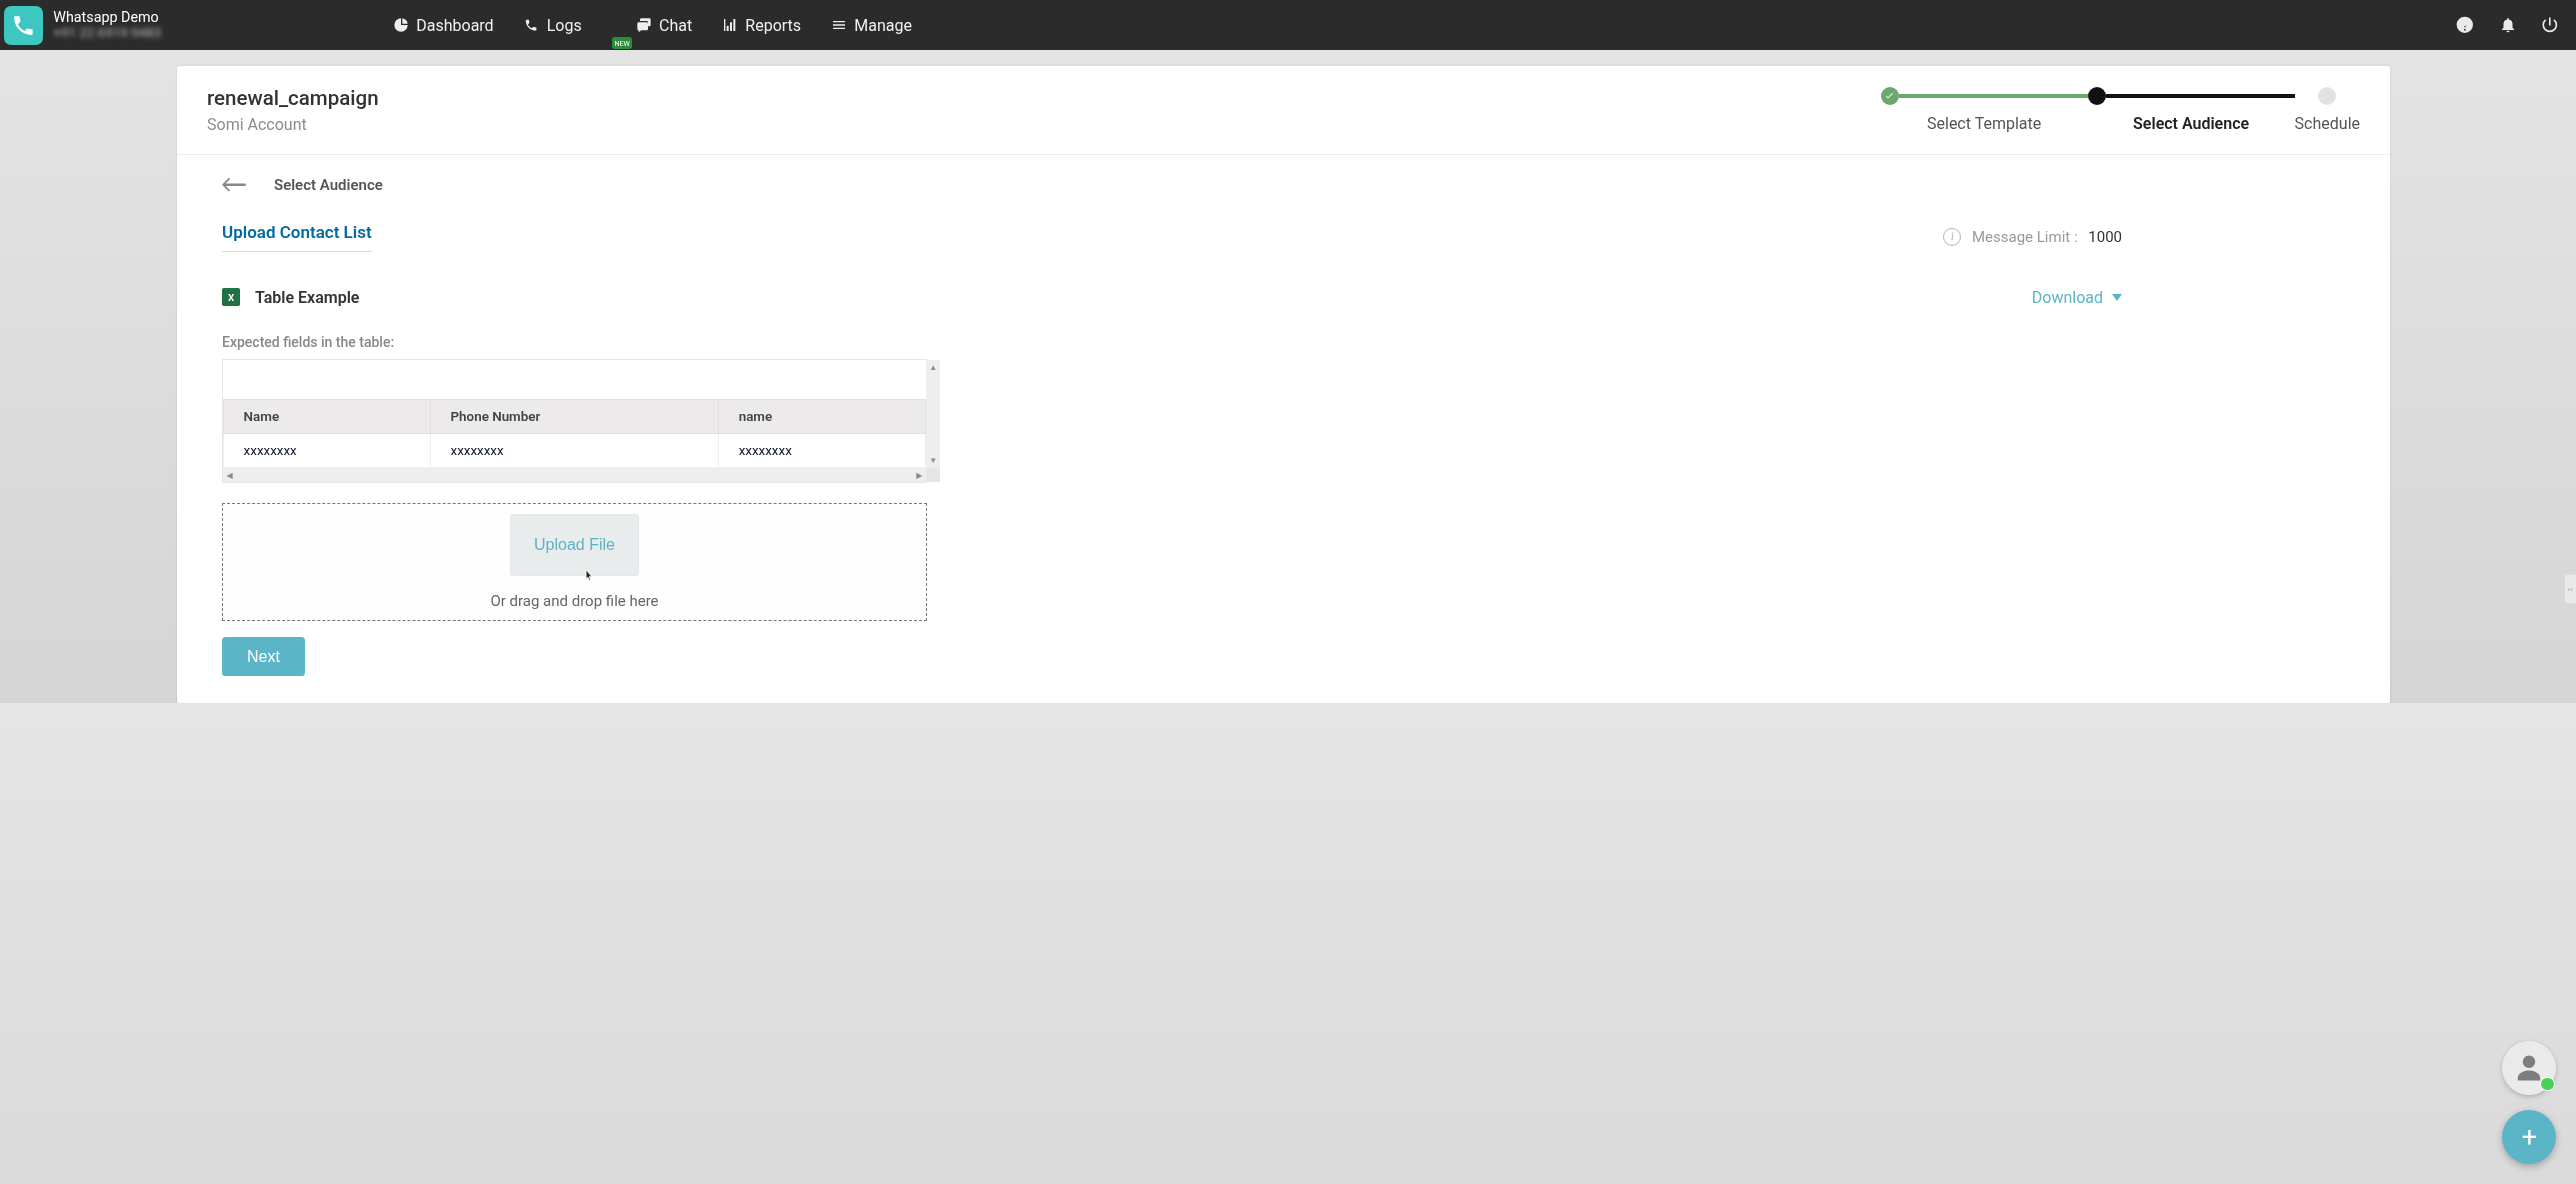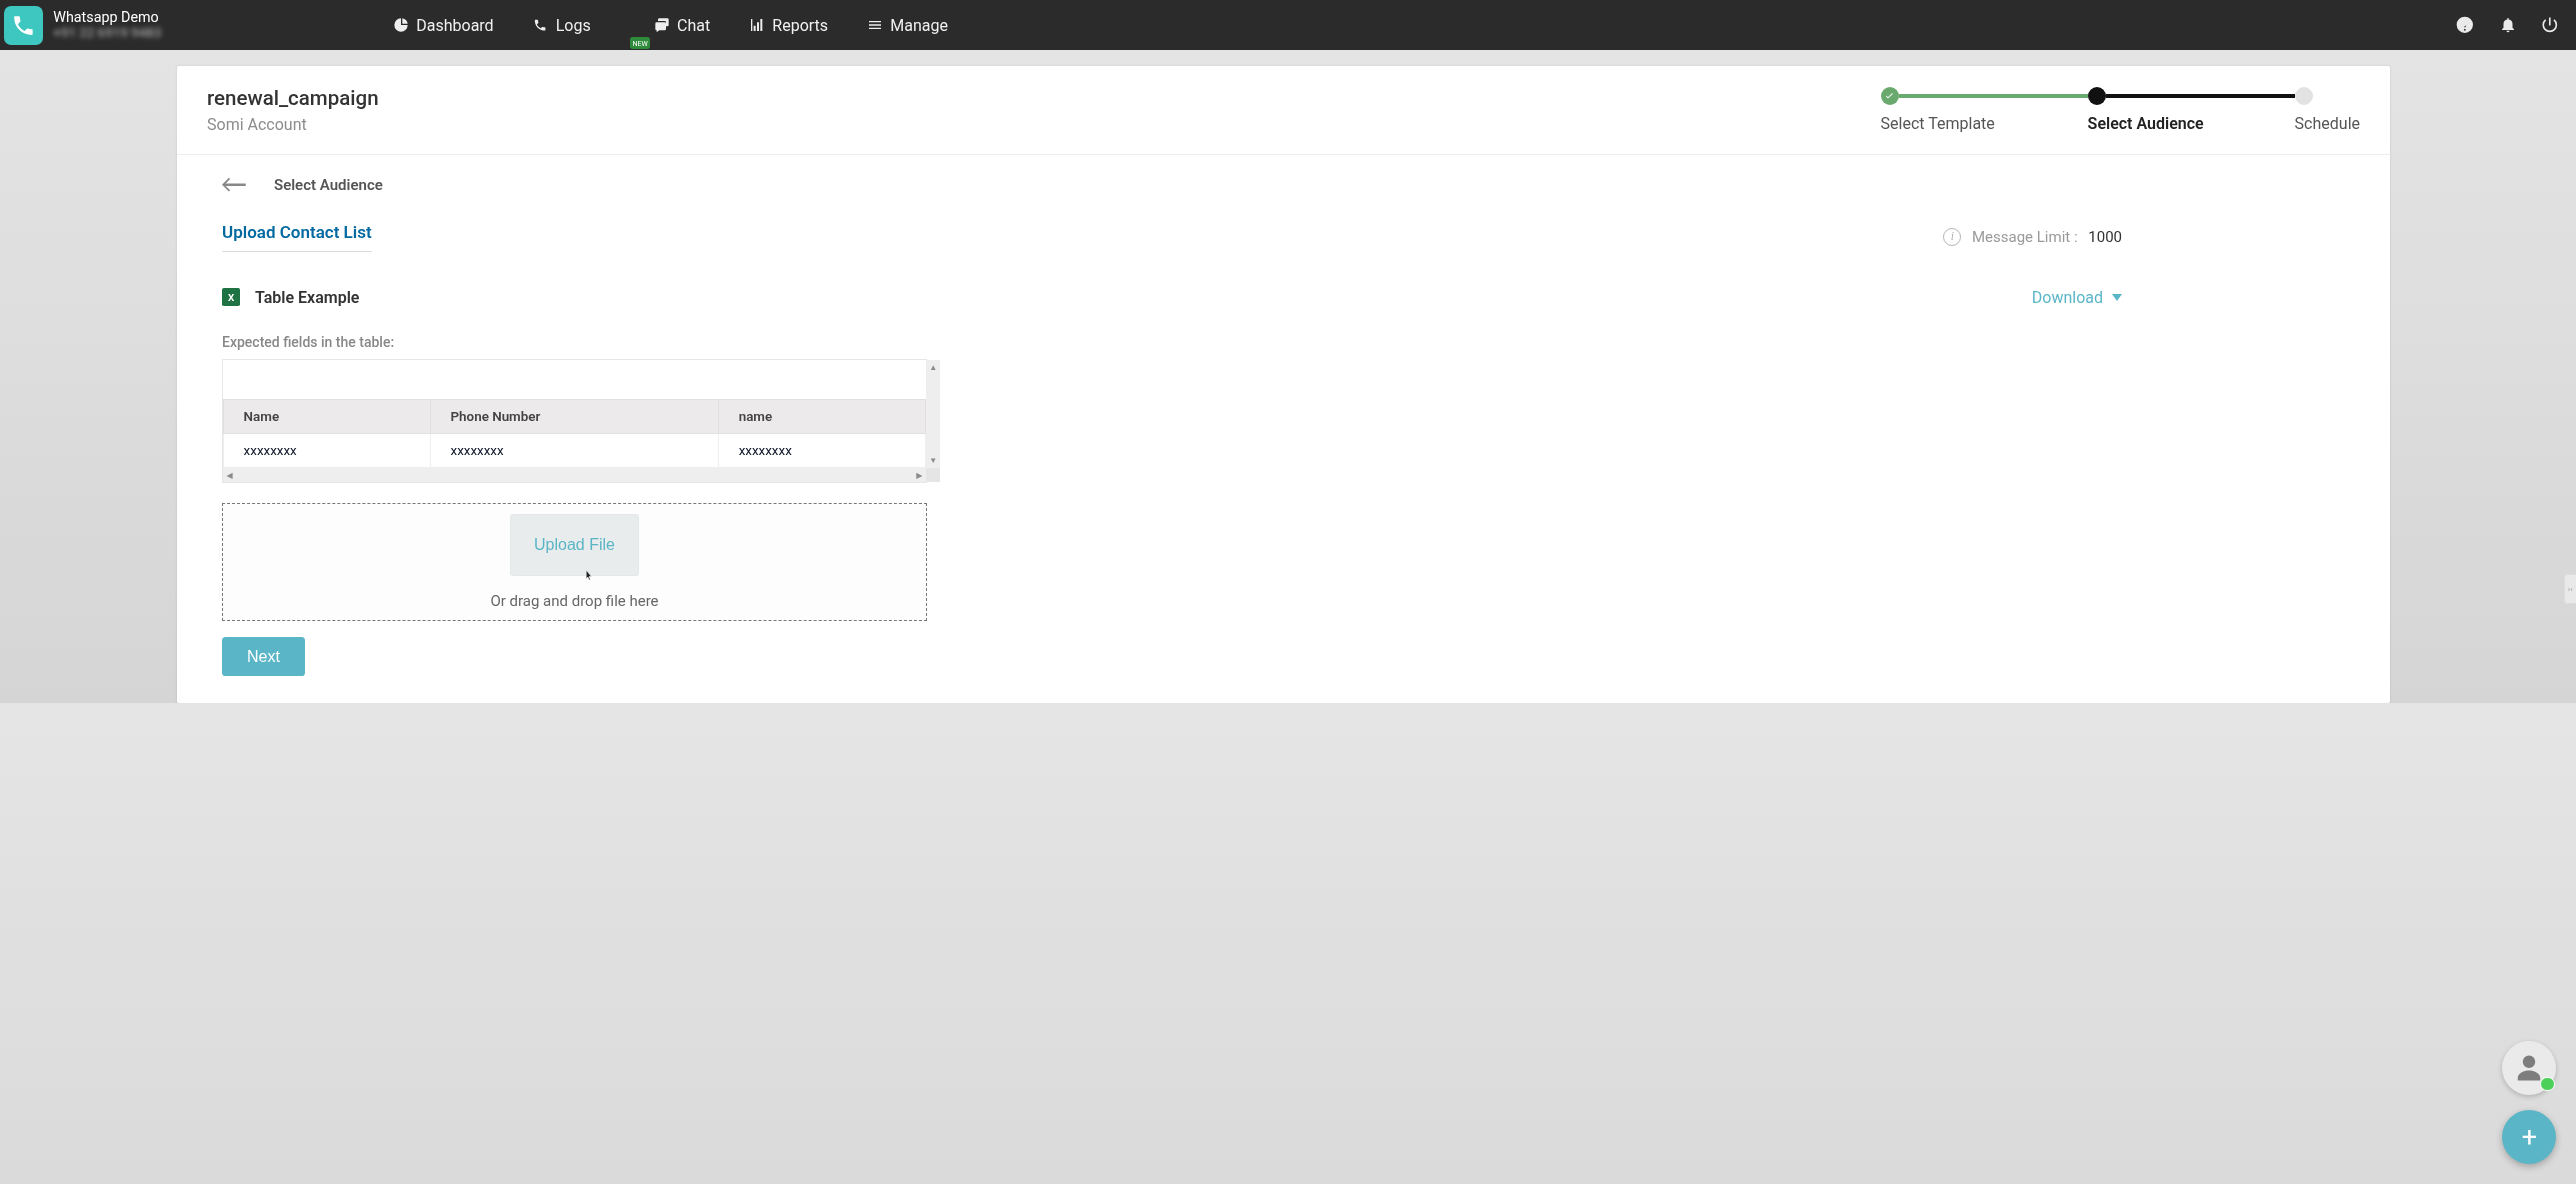--- a/index.html
+++ b/index.html
@@ -24,21 +24,21 @@
     }
     .brand-logo {
       width: 39px; height: 39px;
       background: #3ec6c1;
       border-radius: 7.1px;
       display: flex; align-items: center; justify-content: center;
     }
     .brand-logo svg { width: 25px; height: 25px; fill: #fff; }
     .brand-text .title { font-size: 14.3px; color: #fff; line-height: 1.1; }
     .brand-text .sub { font-size: 13.4px; color: #bcbcbc; filter: blur(2.7px); }
-    .nav { display: flex; gap: 39px; margin-left: 232px; }
+    .nav { display: flex; gap: 30px; margin-left: 232px; }
     .nav-item {
       display: flex; align-items: center; gap: 7.1px;
       color: #f0f0f0; font-size: 16px; cursor: pointer;
     }
     .nav-item .ic { width: 16px; height: 16px; display:flex; align-items:center; justify-content:center;}
     .nav-item .ic svg { fill:#eee; }
     .new-badge {
       background:#2e8b3a; color:#fff; font-size:7.1px; padding:1.8px 2.7px; border-radius:2.7px; margin-right:-3.6px;
       position:relative; top:18px;
     }
@@ -55,21 +55,21 @@
     }
     .panel-head {
       display:flex; justify-content:space-between; align-items:center;
       padding: 19.6px 30px 19.6px 30px;
       border-bottom: 0.9px solid #eee;
     }
     .camp-title { font-size: 20.5px; color:#333; font-weight:500; }
     .camp-sub { font-size: 16px; color:#8c8c8c; margin-top:5.4px; }
 
     .stepper { display:flex; align-items:center; gap:0; }
-    .step { display:flex; flex-direction:column; align-items:flex-start; gap:9px; }
+    .step { display:flex; flex-direction:column; align-items:center; gap:9px; }
     .step-row { display:flex; align-items:center; }
     .dot { width:18px; height:18px; border-radius:50%; display:flex; align-items:center; justify-content:center; }
     .dot.done { background:#6aa96e; }
     .dot.done svg { width:10.7px; height:10.7px; fill:#fff;}
     .dot.cur { background:#111; }
     .dot.future { background:#e2e2e2; }
     .bar { height:3.6px; width:189px; }
     .bar.done { background:#6aa96e; }
     .bar.cur { background:#111; }
     .step-label { font-size:16px; color:#555; }

